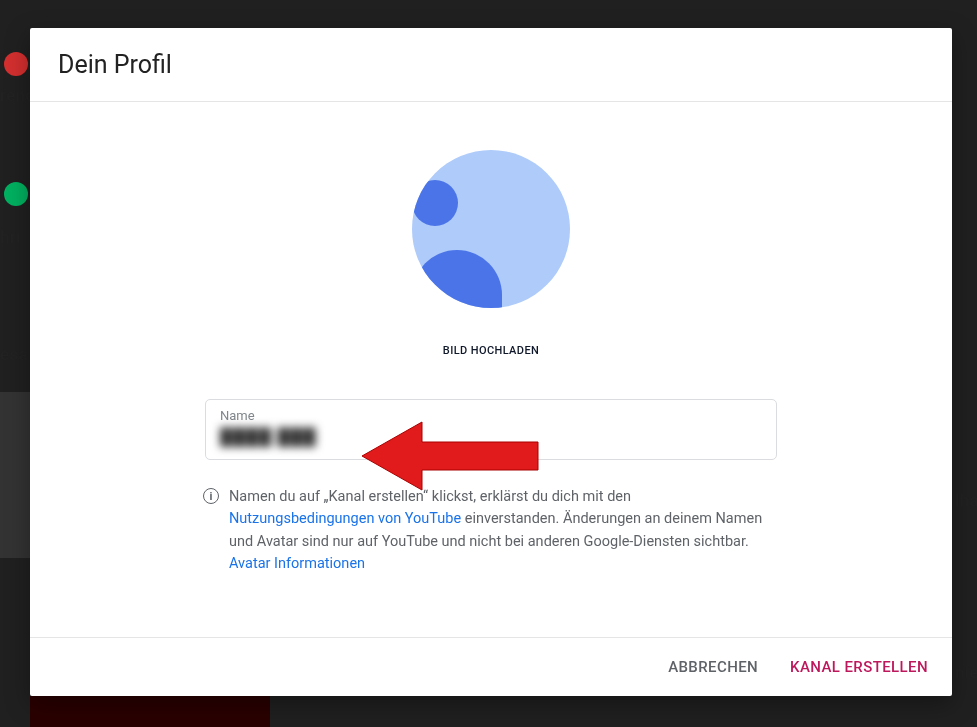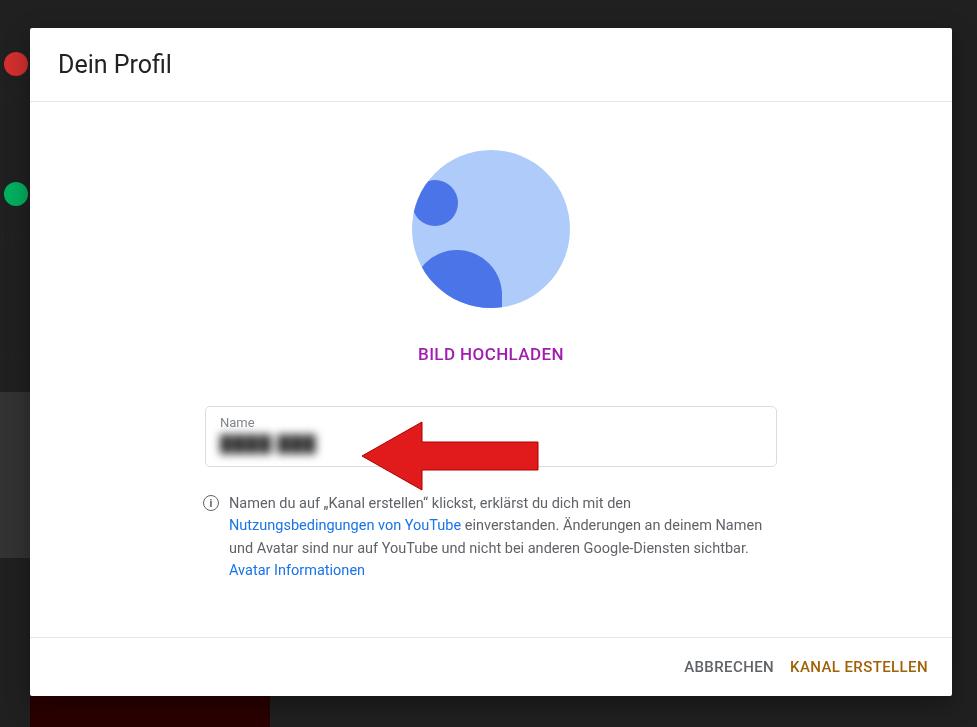--- a/index.html
+++ b/index.html
@@ -28,21 +28,21 @@
     .avatar-wrap { margin-top:48px; position:relative; }
     .avatar-bg {
       width:158px; height:158px; border-radius:50%; background:#aecbfa;
       display:flex; align-items:center; justify-content:center; position:relative;
     }
     .avatar-head { width:46px; height:46px; border-radius:50%; background:#4a74e8; position:absolute; top:30px; }
     .avatar-body { width:90px; height:58px; background:#4a74e8; border-radius:48px 48px 0 0; position:absolute; bottom:0px; }
     .avatar-clip { width:158px; height:158px; border-radius:50%; overflow:hidden; position:relative; }
 
     .upload {
-      margin-top:36px; color:#a21caf; font-weight:500; font-size:17px; letter-spacing:.4px;
+      margin-top:36px; color:#0f172a; font-weight:500; font-size:11px; letter-spacing:.4px;
       background:none; border:none; cursor:pointer;
     }
 
     .field {
       margin-top:42px; width:572px; border:1px solid #dadce0; border-radius:5px;
       padding:8px 14px 12px 14px; position:relative;
     }
     .field-label { font-size:13px; color:#80868b; }
     .field-input {
       width:100%; border:none; outline:none; font-size:17px; color:#222; margin-top:4px;
@@ -58,28 +58,28 @@
       margin-top:26px; width:576px; display:flex; gap:10px; color:#5f6368; font-size:14.5px; line-height:1.55;
     }
     .notice a { color:#1a73e8; text-decoration:none; }
     .info-icon {
       flex:0 0 16px; width:16px; height:16px; border:1.4px solid #5f6368; border-radius:50%;
       display:flex; align-items:center; justify-content:center; font-size:11px; color:#5f6368;
       font-weight:700; line-height:1; margin-top:2px;
     }
 
     .modal-footer {
-      border-top:1px solid #e5e5e5; padding:20px 24px; display:flex; justify-content:flex-end; gap:16px;
+      border-top:1px solid #e5e5e5; padding:20px 24px; display:flex; justify-content:flex-end; gap:32px;
     }
     .btn {
       background:none; border:none; font-size:15px; font-weight:500; letter-spacing:.4px;
       cursor:pointer;
     }
     .btn-cancel { color:#5f6368; }
-    .btn-primary { color:#a16207; }
+    .btn-primary { color:#be185d; }
   </style>
 </head>
 <body>
 
 <div class="bg-icon bgi1"></div>
 <div class="bg-item bg1">rend</div>
 <div class="bg-icon bgi2"></div>
 <div class="bg-item bg2">hri</div>
 <div class="bg-item bg3">esa</div>
 <div class="bgthumb"></div>

